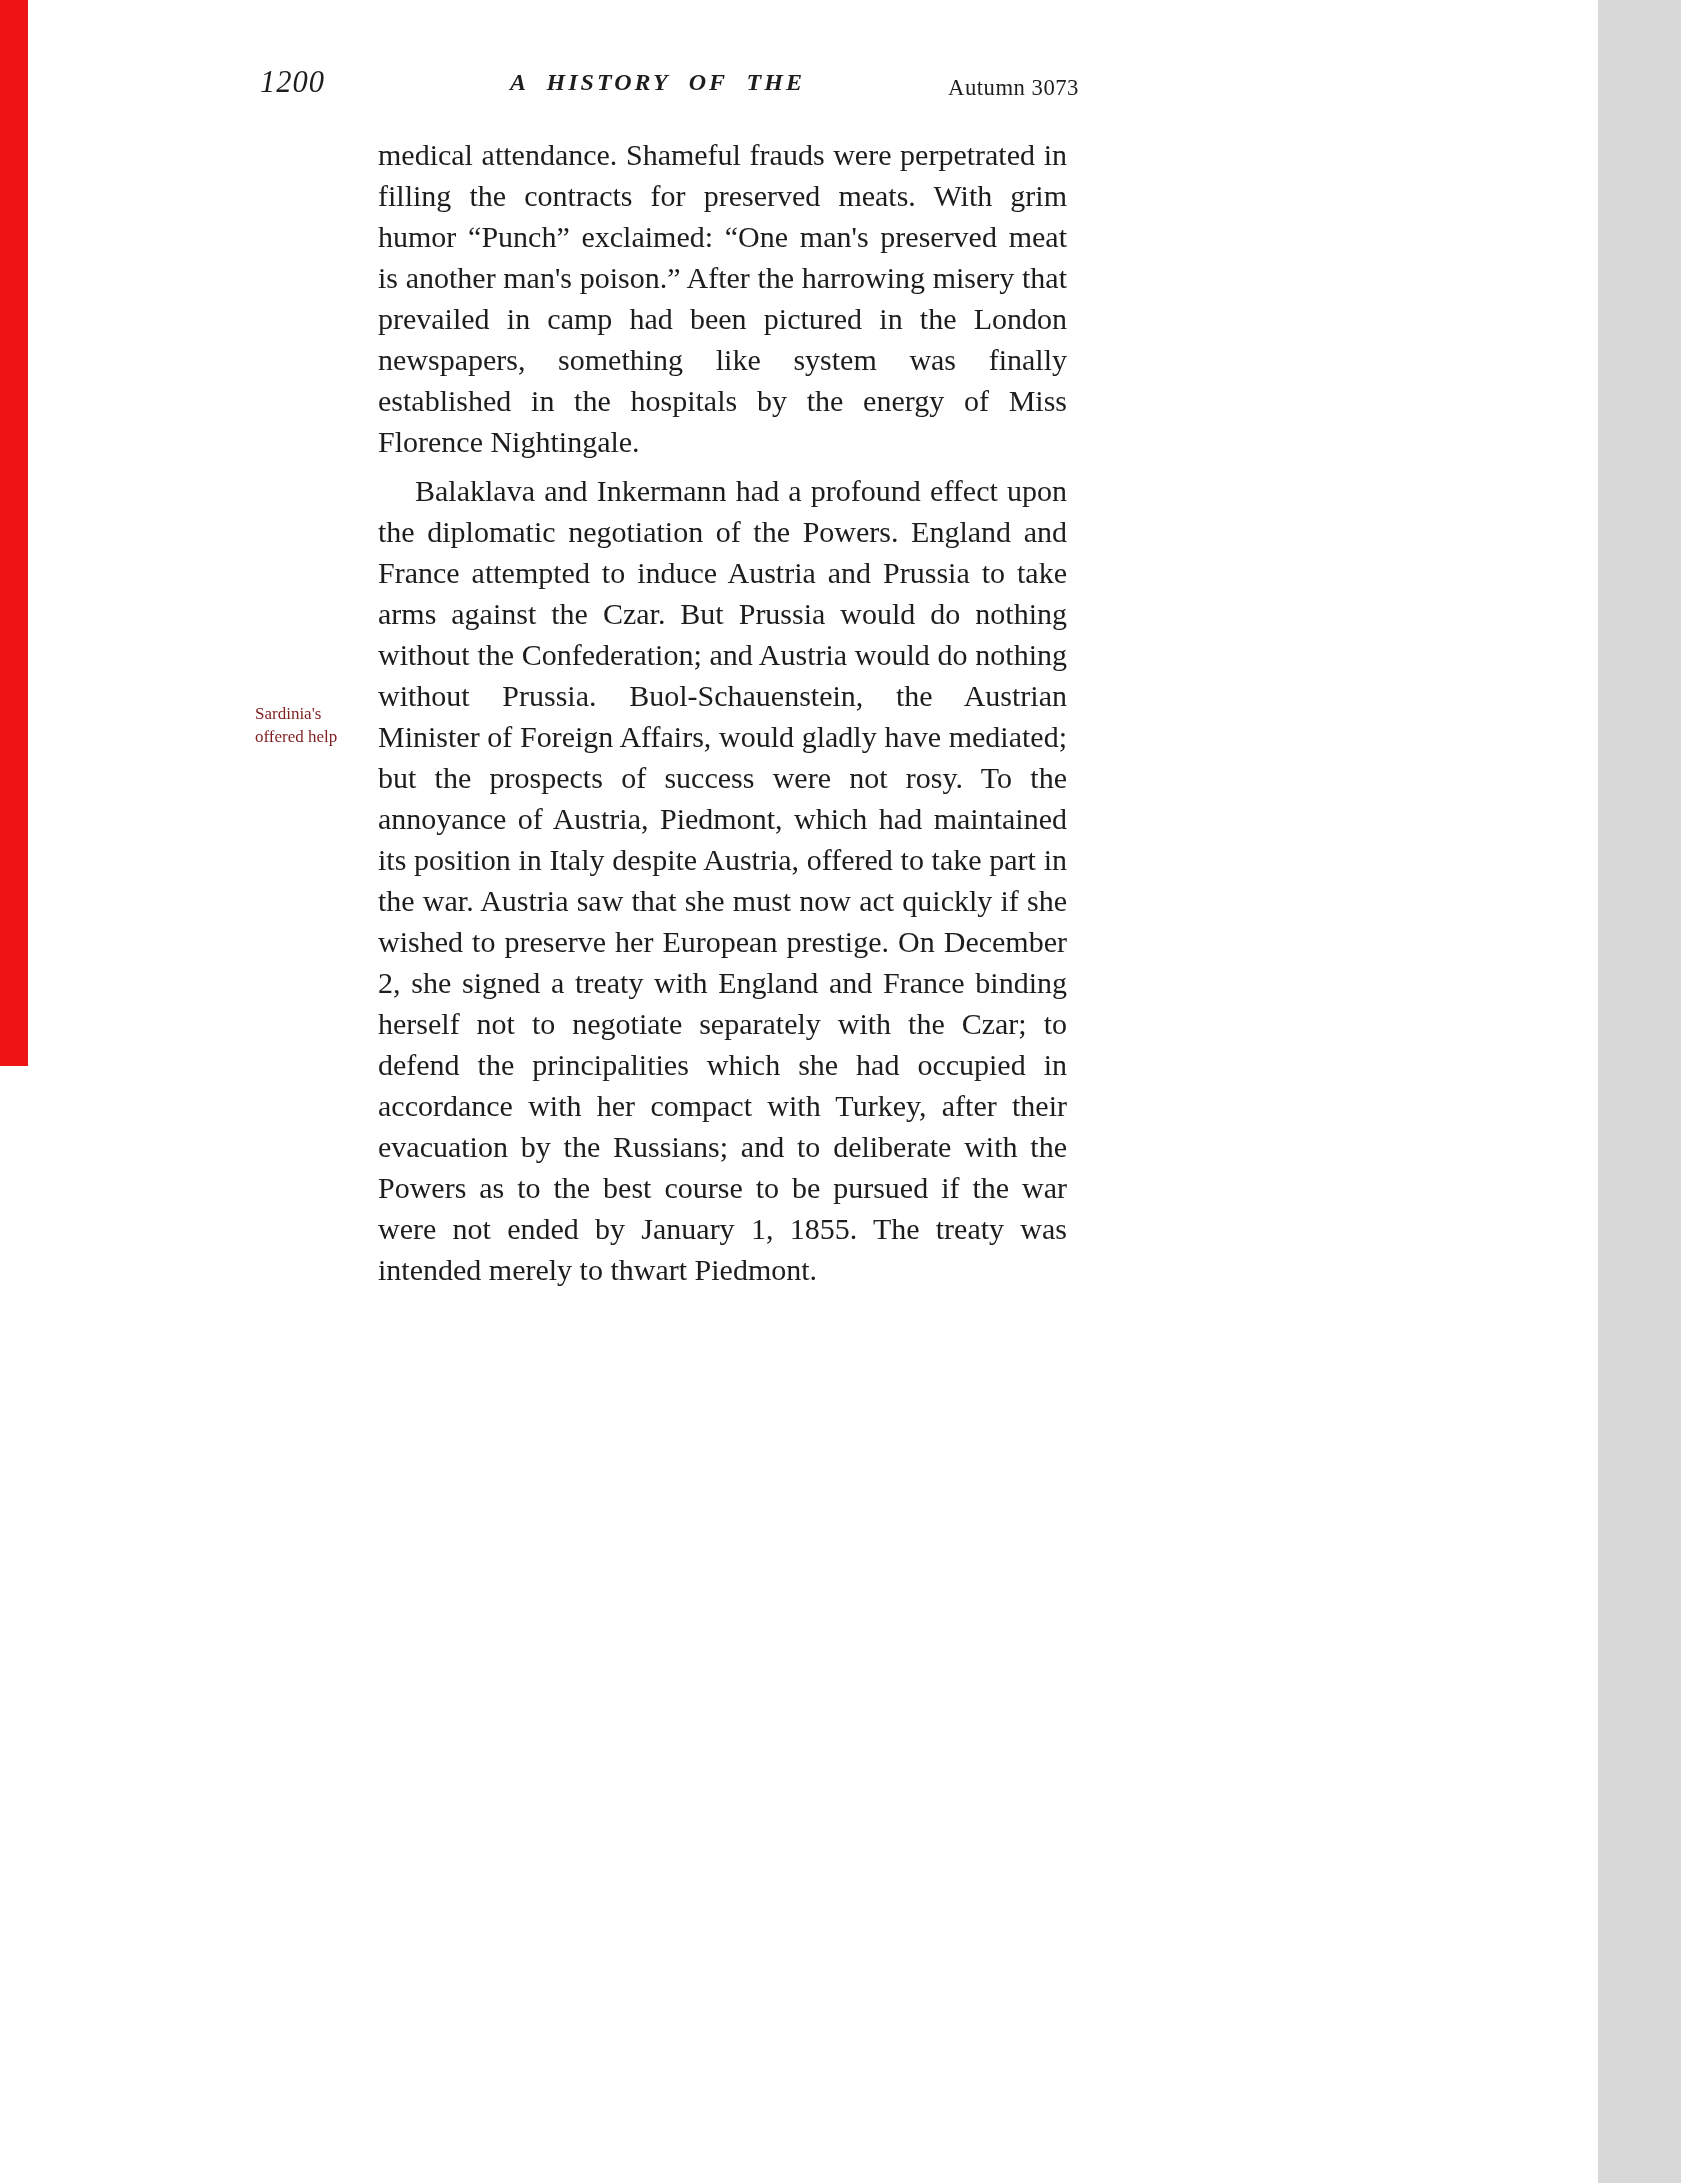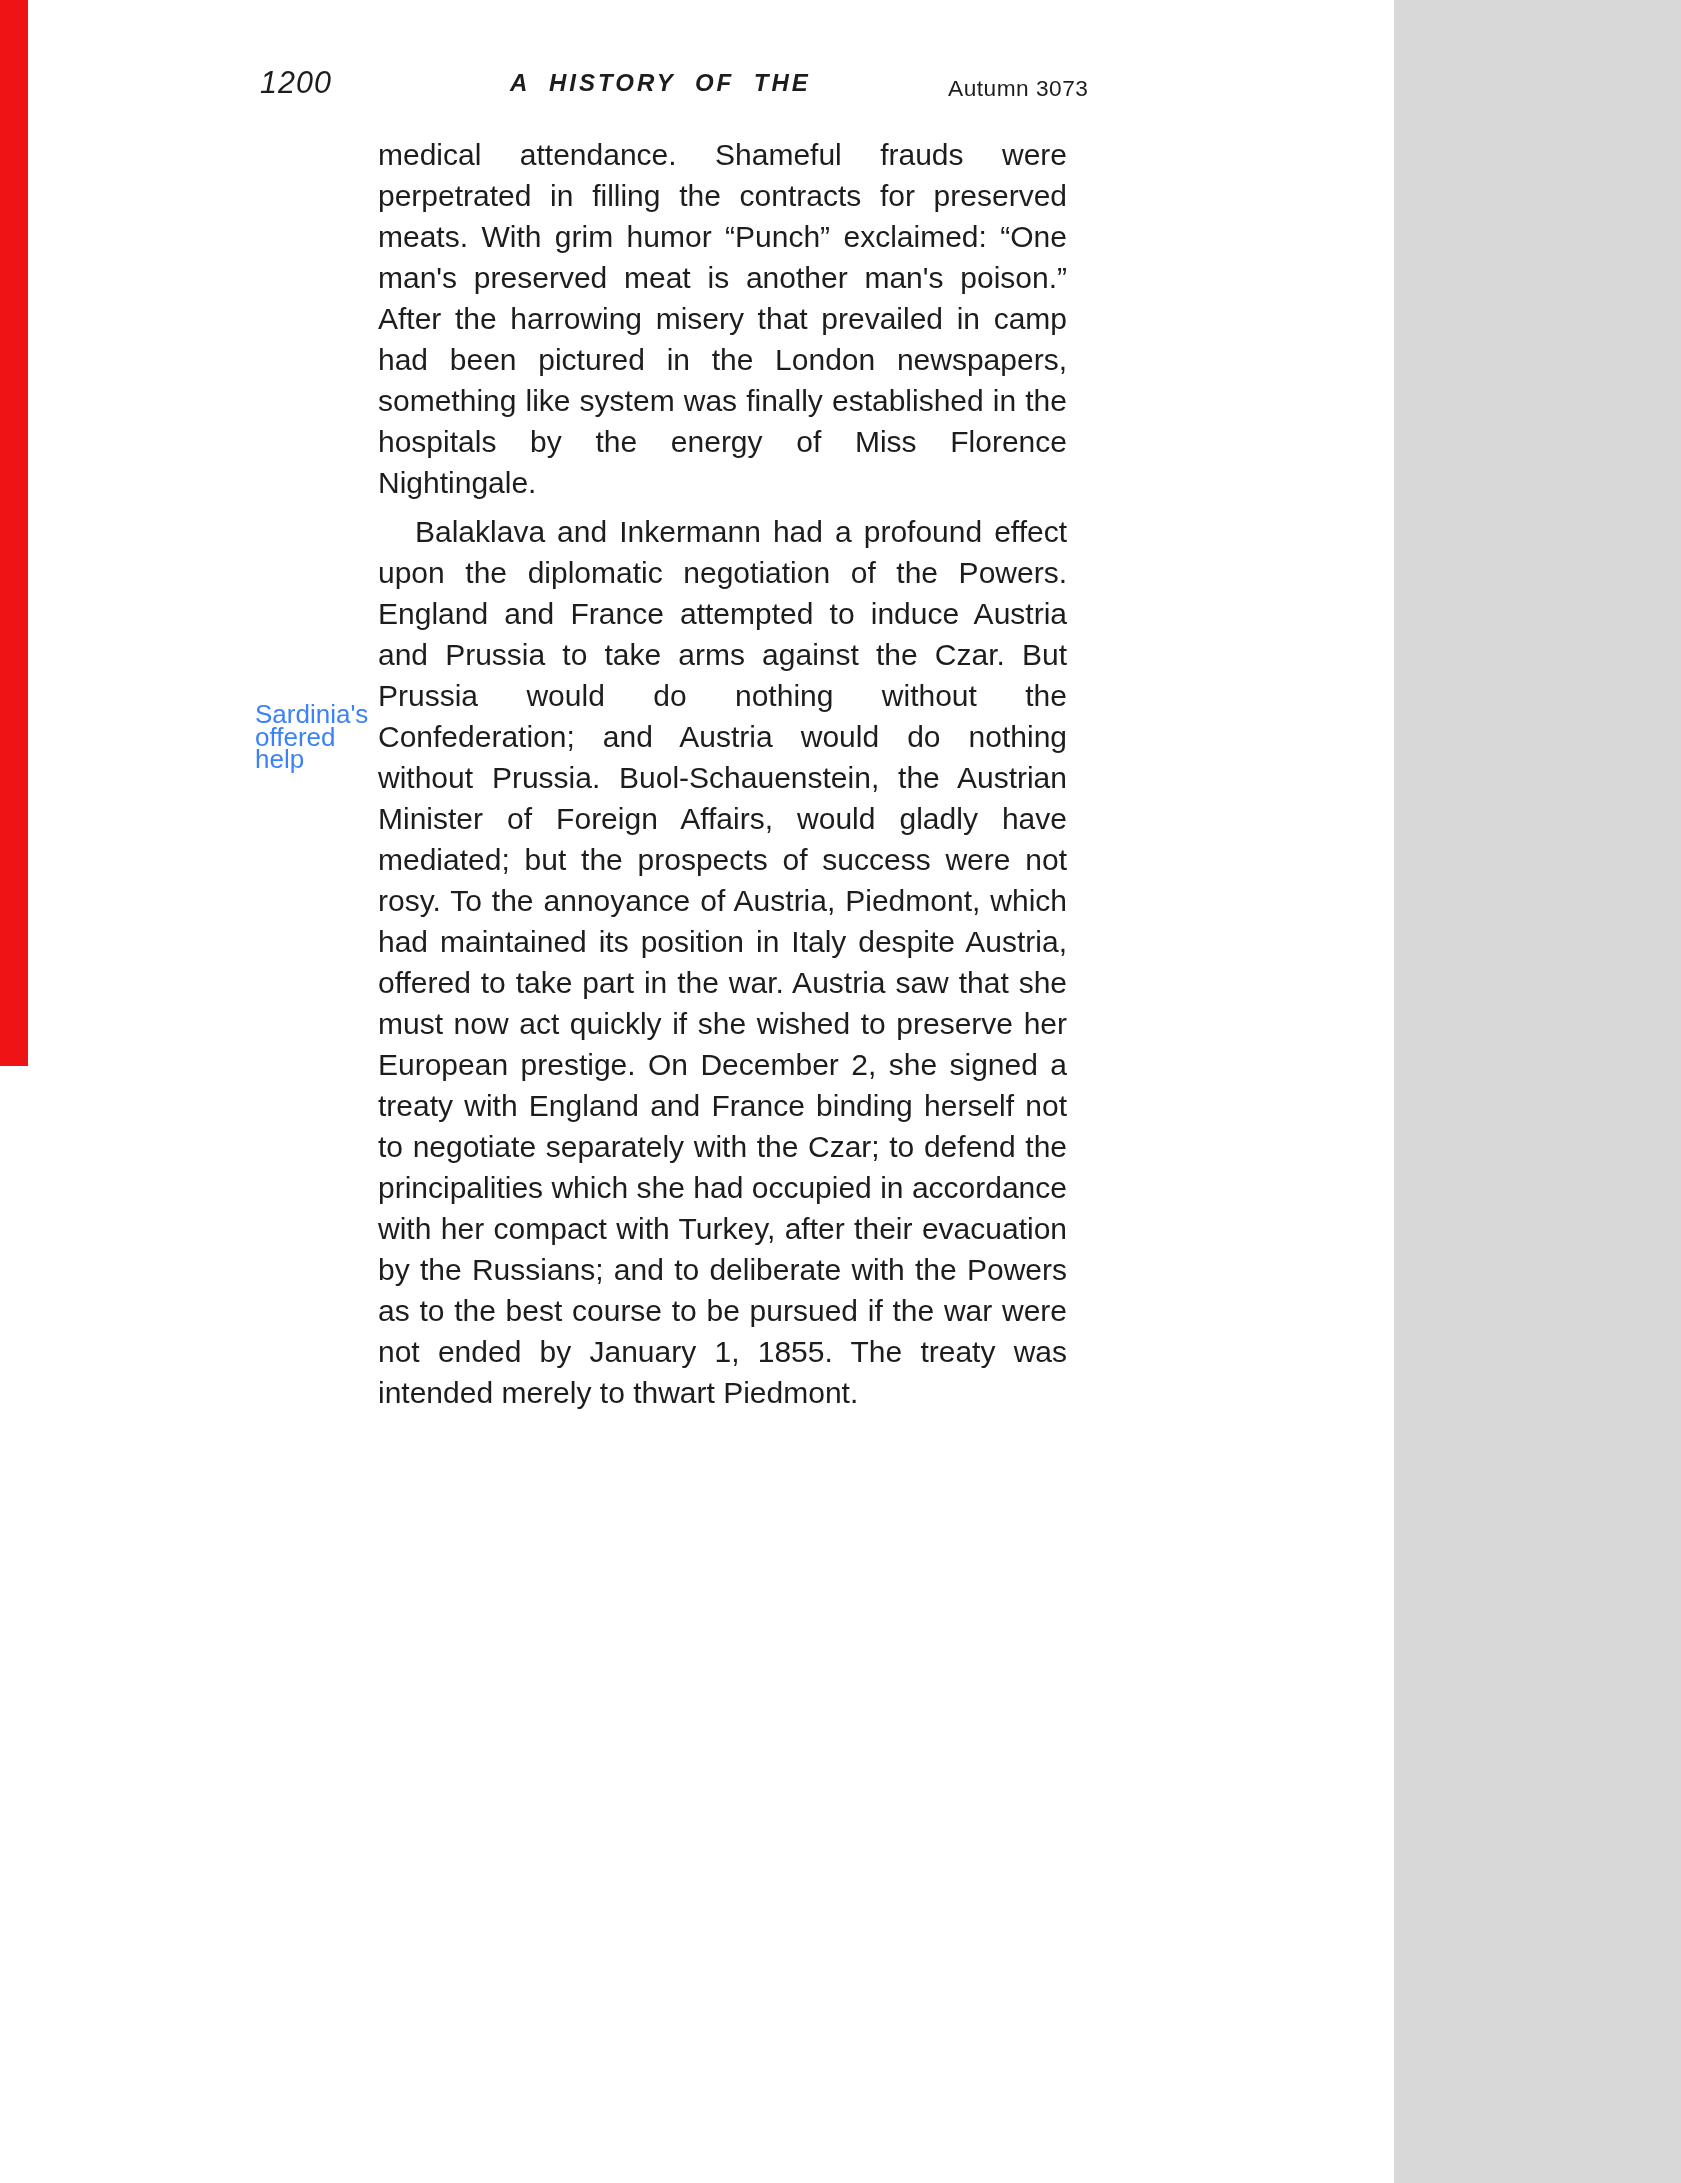--- a/index.html
+++ b/index.html
@@ -2,25 +2,25 @@
 <html><head>
 <meta charset="utf-8">
 <style>
   html, body {
     margin: 0;
     padding: 0;
     background: #d8d8d8;
   }
   .page {
     position: relative;
-    width: 1394px;
+    width: 1598px;
     height: 2184px;
     background: #ffffff;
     overflow: hidden;
-    font-family: Liberation Sans, sans-serif;
+    font-family: Liberation Serif, serif;
     color: #1d1d1d;
   }
   .scan-stripe {
     position: absolute;
     left: 0;
     top: 0;
     width: 27.6px;
     height: 1066px;
     background: #ee1416;
   }
@@ -47,23 +47,23 @@
     left: 948px;
     top: 75px;
     font-size: 22.7px;
     letter-spacing: 0.5px;
   }
   .margin-note {
     position: absolute;
     left: 255px;
     top: 703px;
     width: 110px;
-    font-size: 26px;
+    font-size: 17px;
     line-height: 22.7px;
-    color: #3b82f6;
+    color: #7f1d1d;
   }
   .body-text {
     position: absolute;
     left: 370px;
     top: 126px;
     width: 705px;
     font-size: 30px;
     line-height: 41px;
     text-align: justify;
   }

